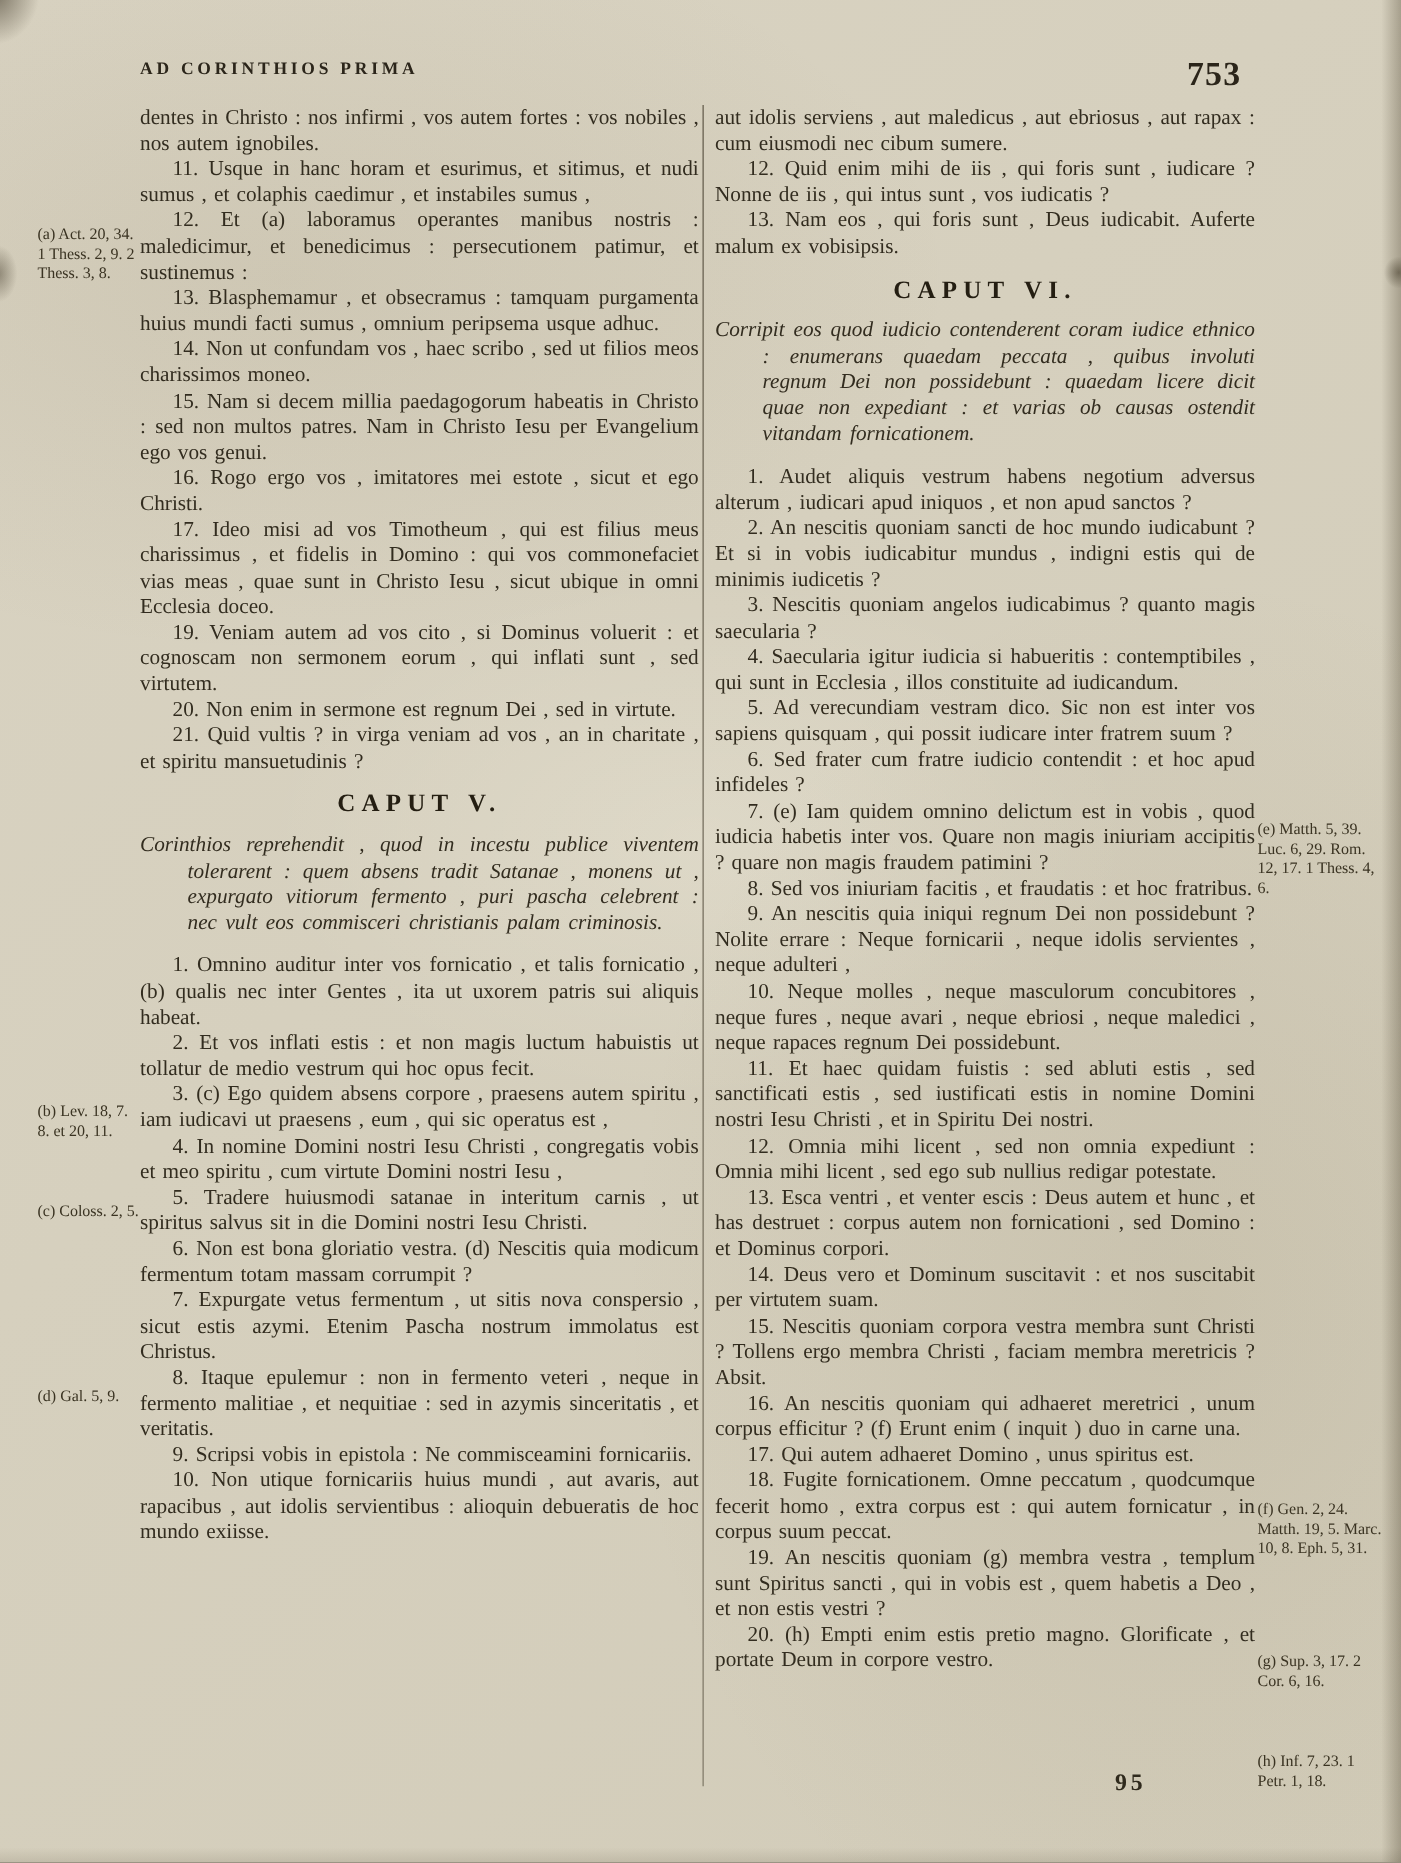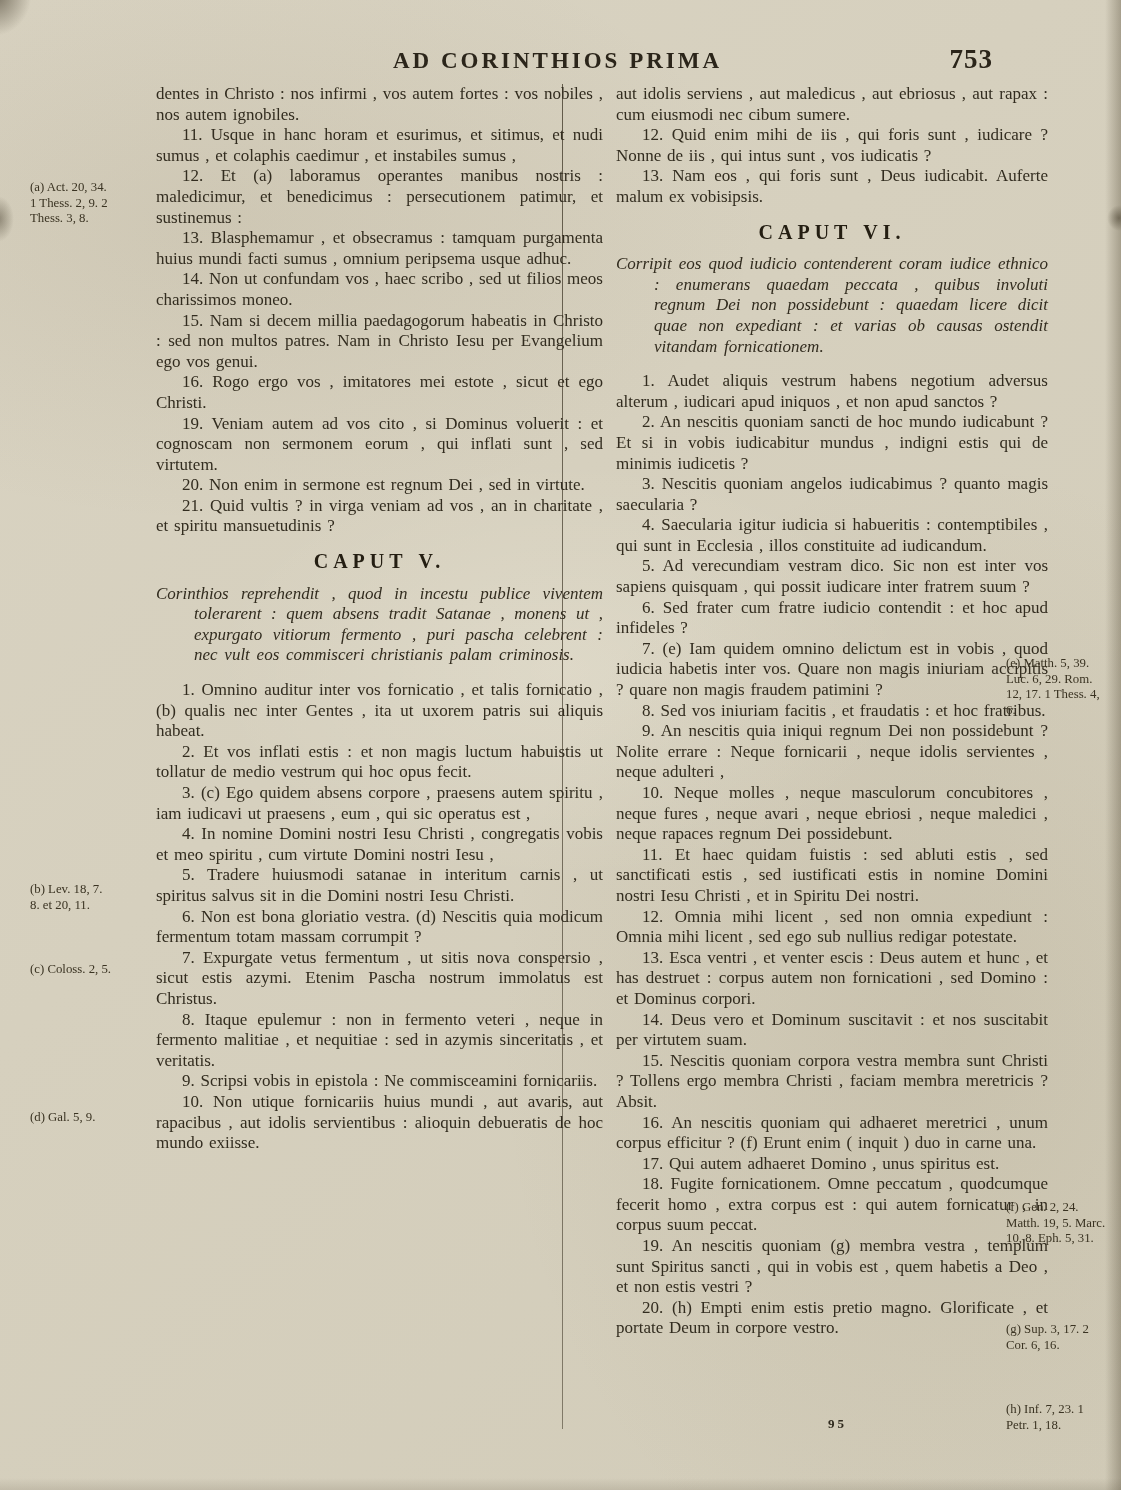--- a/index.html
+++ b/index.html
@@ -35,37 +35,35 @@
     position: absolute; left: -8px; top: 196px; width: 22px; height: 46px;
     background: radial-gradient(ellipse at 30% 50%, rgba(40,32,16,0.40), transparent 70%);
   }
   .smudge-right {
     position: absolute; right: -6px; top: 205px; width: 20px; height: 26px;
     background: radial-gradient(ellipse at 60% 50%, rgba(40,32,16,0.45), transparent 70%);
   }
 
   .running-head {
     position: absolute; left: 112px; top: 48px; width: 891px;
-    text-align: center;
-    font-weight: bold; font-size: 23px; letter-spacing: 3px;
+    font-weight: bold; font-size: 14px; letter-spacing: 3px;
     color: #2b251a;
   }
   .page-number {
     position: absolute; right: 128px; top: 44px;
     font-weight: bold; font-size: 27px; letter-spacing: 1px;
     color: #2b251a;
   }
 
   .col {
     position: absolute; top: 84px;
     font-size: 17px; line-height: 20.6px;
     text-align: justify;
     word-spacing: 1.5px;
     color: #322c1f;
-    margin-left: 44px;
   }
   .col-left  { left: 112px; width: 447px; }
   .col-right { left: 572px; width: 432px; }
   .divider {
     position: absolute; left: 562px; top: 84px; width: 1.4px; height: 1345px;
     background: linear-gradient(to bottom, rgba(60,52,36,0.75), rgba(60,52,36,0.55));
   }
 
   p.verse { text-indent: 26px; }
   p.cont  { text-indent: 0; }
@@ -95,22 +93,22 @@
   .mn-a { top: 180px; }
   .mn-b { top: 882px; }
   .mn-c { top: 962px; }
   .mn-d { top: 1110px; }
   .mn-e { top: 656px; }
   .mn-f { top: 1200px; }
   .mn-g { top: 1322px; }
   .mn-h { top: 1402px; }
 
   .signature-mark {
-    position: absolute; left: 828px; top: 1416px;
-    font-size: 13px; letter-spacing: 3px; font-weight: bold;
+    position: absolute; left: 892px; top: 1416px;
+    font-size: 19px; letter-spacing: 3px; font-weight: bold;
     color: #2f2a1d;
   }
 </style>
 </head>
 <body>
 
 <div class="page">
 
   <div class="smudge-tl"></div>
   <div class="smudge-left"></div>
@@ -125,20 +123,21 @@
 
   <div class="col col-left">
     <p class="verse cont">dentes in Christo : nos infirmi , vos autem fortes : vos nobiles , nos autem ignobiles.</p>
     <div>
         <p class="verse">11. Usque in hanc horam et esurimus, et sitimus, et nudi sumus , et colaphis caedimur , et instabiles sumus ,</p>
         <p class="verse">12. Et (a) laboramus operantes manibus nostris : maledicimur, et benedicimus : persecutionem patimur, et sustinemus :</p>
         <p class="verse">13. Blasphemamur , et obsecramus : tamquam purgamenta huius mundi facti sumus , omnium peripsema usque adhuc.</p>
         <p class="verse">14. Non ut confundam vos , haec scribo , sed ut filios meos charissimos moneo.</p>
         <p class="verse">15. Nam si decem millia paedagogorum habeatis in Christo : sed non multos patres. Nam in Christo Iesu per Evangelium ego vos genui.</p>
         <p class="verse">16. Rogo ergo vos , imitatores mei estote , sicut et ego Christi.</p>
+        <p class="verse">17. Ideo misi ad vos Timotheum , qui est filius meus charissimus , et fidelis in Domino : qui vos commonefaciet vias meas , quae sunt in Christo Iesu , sicut ubique in omni Ecclesia doceo.</p>
         <p class="verse">19. Veniam autem ad vos cito , si Dominus voluerit : et cognoscam non sermonem eorum , qui inflati sunt , sed virtutem.</p>
         <p class="verse">20. Non enim in sermone est regnum Dei , sed in virtute.</p>
         <p class="verse">21. Quid vultis ? in virga veniam ad vos , an in charitate , et spiritu mansuetudinis ?</p>
       </div>
     <p class="caput-heading">CAPUT V.</p>
     <p class="argument">Corinthios reprehendit , quod in incestu publice viventem tolerarent : quem absens tradit Satanae , monens ut , expurgato vitiorum fermento , puri pascha celebrent : nec vult eos commisceri christianis palam criminosis.</p>
     <div>
         <p class="verse">1. Omnino auditur inter vos fornicatio , et talis fornicatio , (b) qualis nec inter Gentes , ita ut uxorem patris sui aliquis habeat.</p>
         <p class="verse">2. Et vos inflati estis : et non magis luctum habuistis ut tollatur de medio vestrum qui hoc opus fecit.</p>
         <p class="verse">3. (c) Ego quidem absens corpore , praesens autem spiritu , iam iudicavi ut praesens , eum , qui sic operatus est ,</p>

